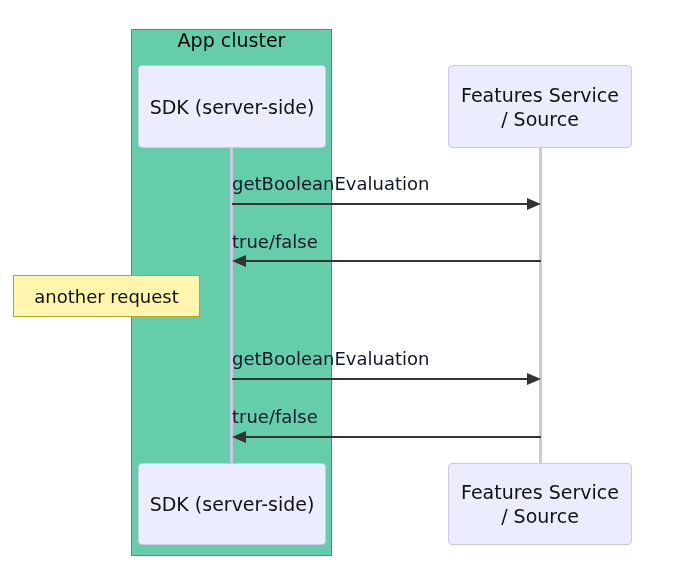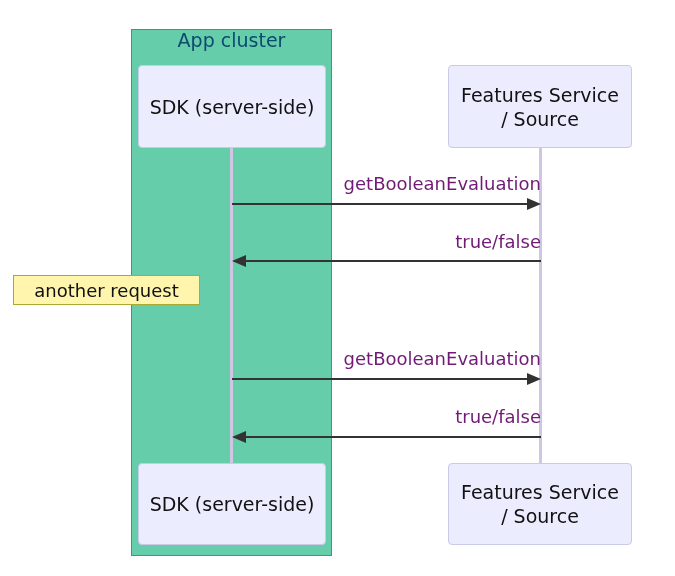--- a/index.html
+++ b/index.html
@@ -25,21 +25,21 @@
     z-index: 1;
   }
   .lane-app    { left: 131px; width: 201px; background: var(--app-cluster-bg, #66CDAA); }
   .lane-remote { left: 440px; width: 200px; background: var(--remote-location-bg, #B0E0E6); }
   .lane-title {
     position: absolute;
     top: 0px; left: 0; right: 0;
     text-align: center;
     font-size: 19px;
     line-height: 21px;
-    color: #0c4a6e;
+    color: #000000;
     white-space: nowrap;
   }
 
   
   .lifeline {
     position: absolute;
     top: 148px;
     height: 315px;
     width: 3px;
     background: var(--lifeline, #CFC6E4);
@@ -67,24 +67,24 @@
   .p-tl { left: 138px; top: 65px;  width: 188px; height: 83px; }
   .p-tr { left: 448px; top: 65px;  width: 184px; height: 83px; }
   .p-bl { left: 138px; top: 463px; width: 188px; height: 82px; }
   .p-br { left: 448px; top: 463px; width: 184px; height: 82px; }
 
   
   .msg-label {
     position: absolute;
     left: 232px;
     width: 309px;
-    text-align: right;
+    text-align: left;
     font-size: 18px;
     line-height: 22px;
-    color: #701a75;
+    color: #0f172a;
     z-index: 4;
     white-space: nowrap;
   }
   .m1 { top: 173px; }
   .m2 { top: 231px; }
   .m3 { top: 348px; }
   .m4 { top: 406px; }
 
   
   .arrow {
@@ -116,21 +116,21 @@
   }
   .arrow.right .head { right: 0; border-left: 14px solid var(--arrow, #333333); }
   .arrow.left  .head { left: 0;  border-right: 14px solid var(--arrow, #333333); }
 
   
   .note {
     position: absolute;
     left: 13px;
     top: 275px;
     width: 187px;
-    height: 30px;
+    height: 42px;
     background: var(--note-fill, #FFF5AD);
     border: 1px solid var(--note-border, #AAAA33);
     display: flex;
     align-items: center;
     justify-content: center;
     text-align: center;
     font-size: 18px;
     color: #111111;
     z-index: 5;
     white-space: nowrap;

